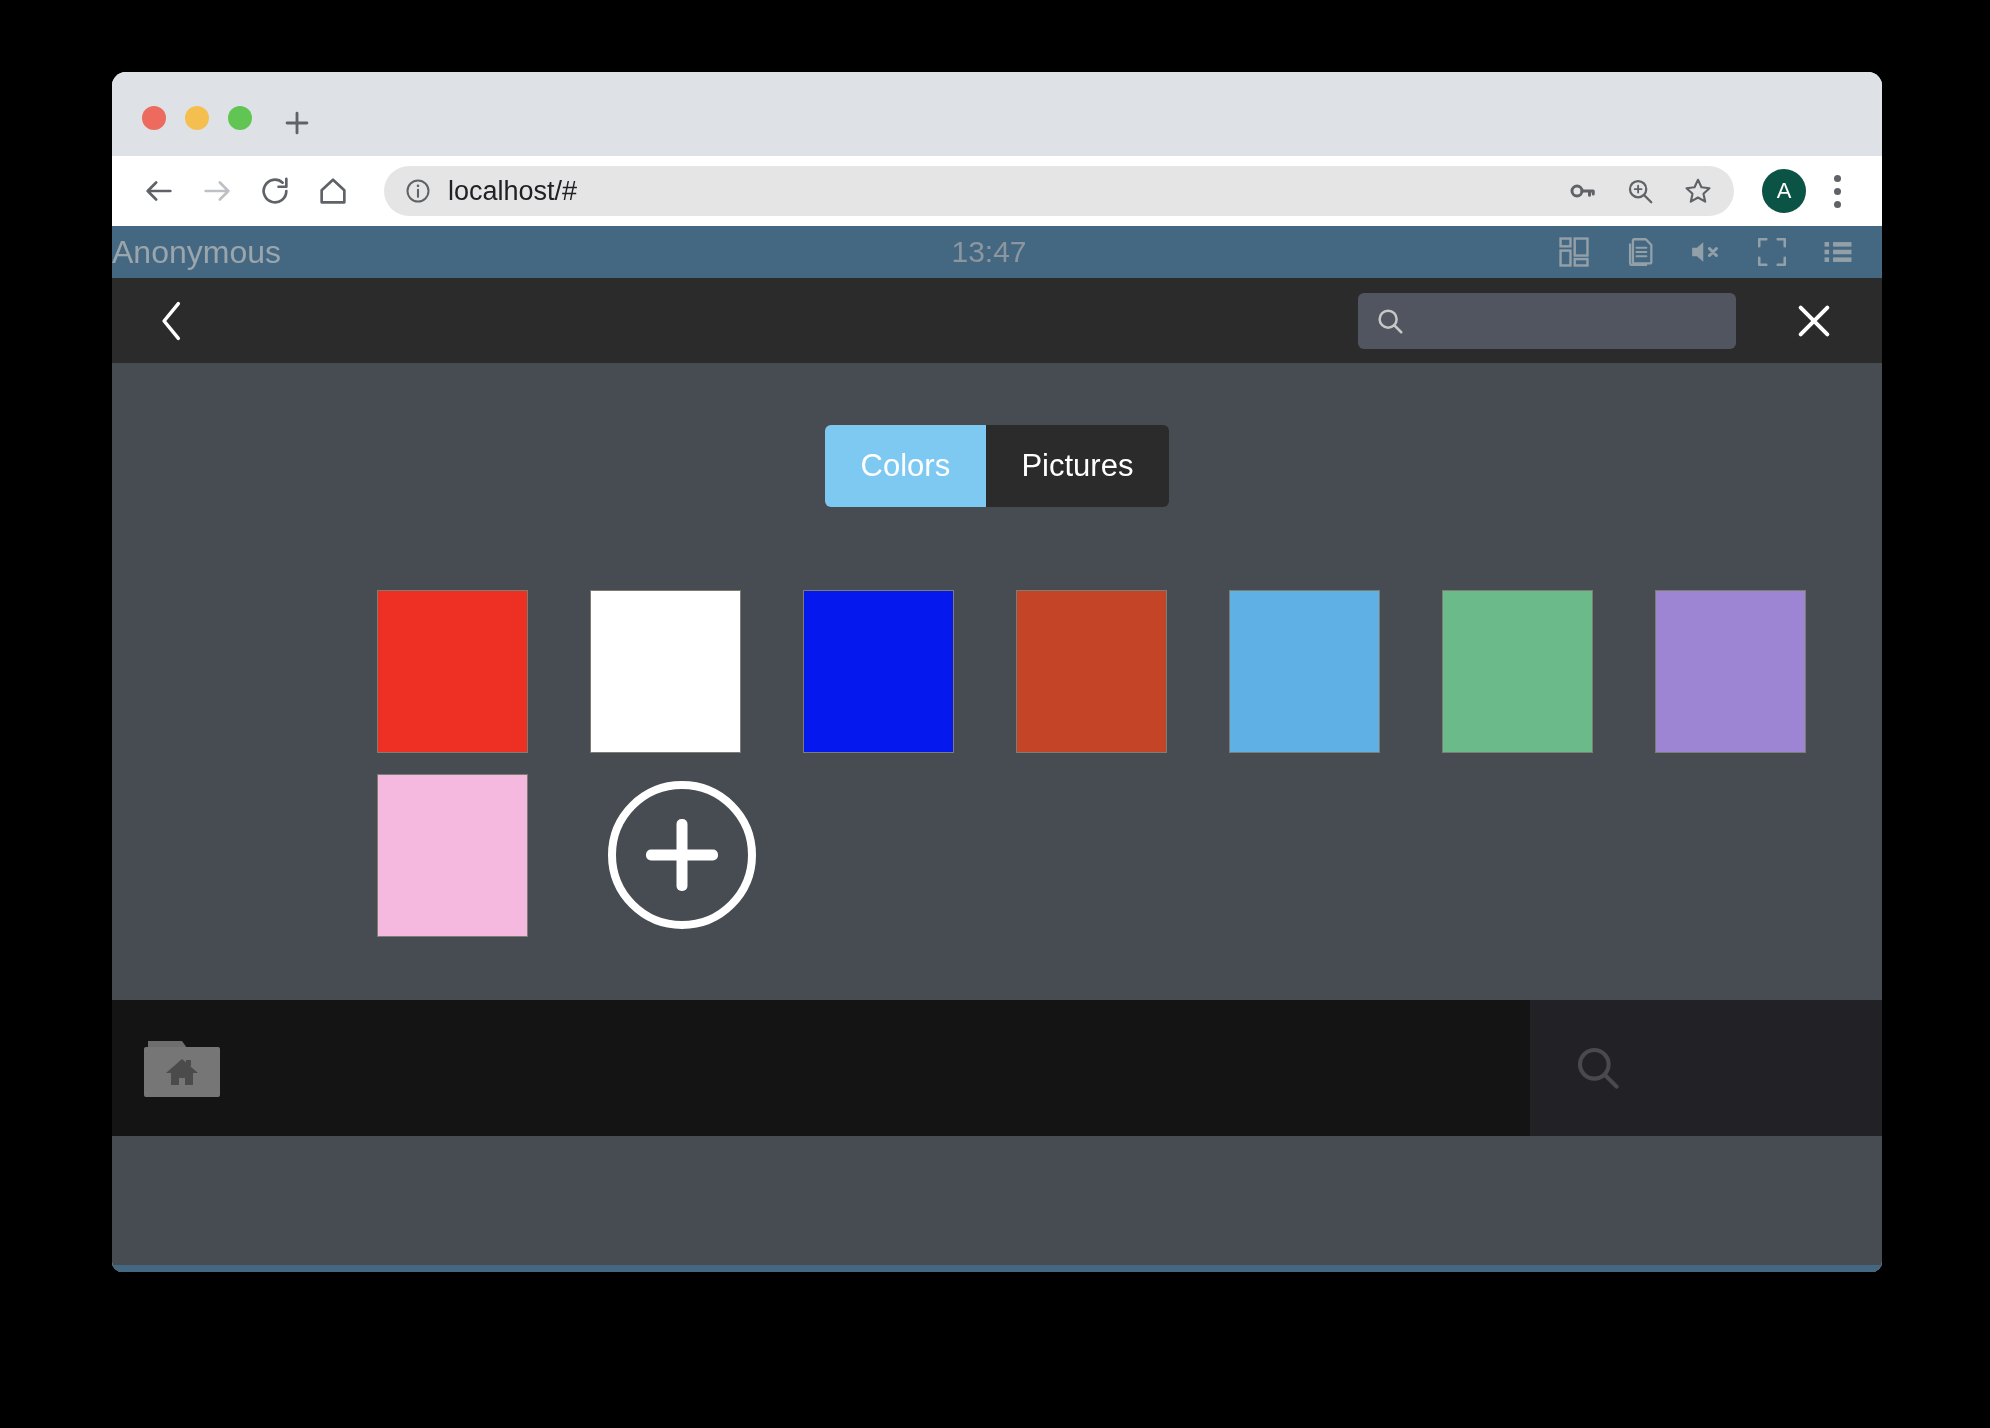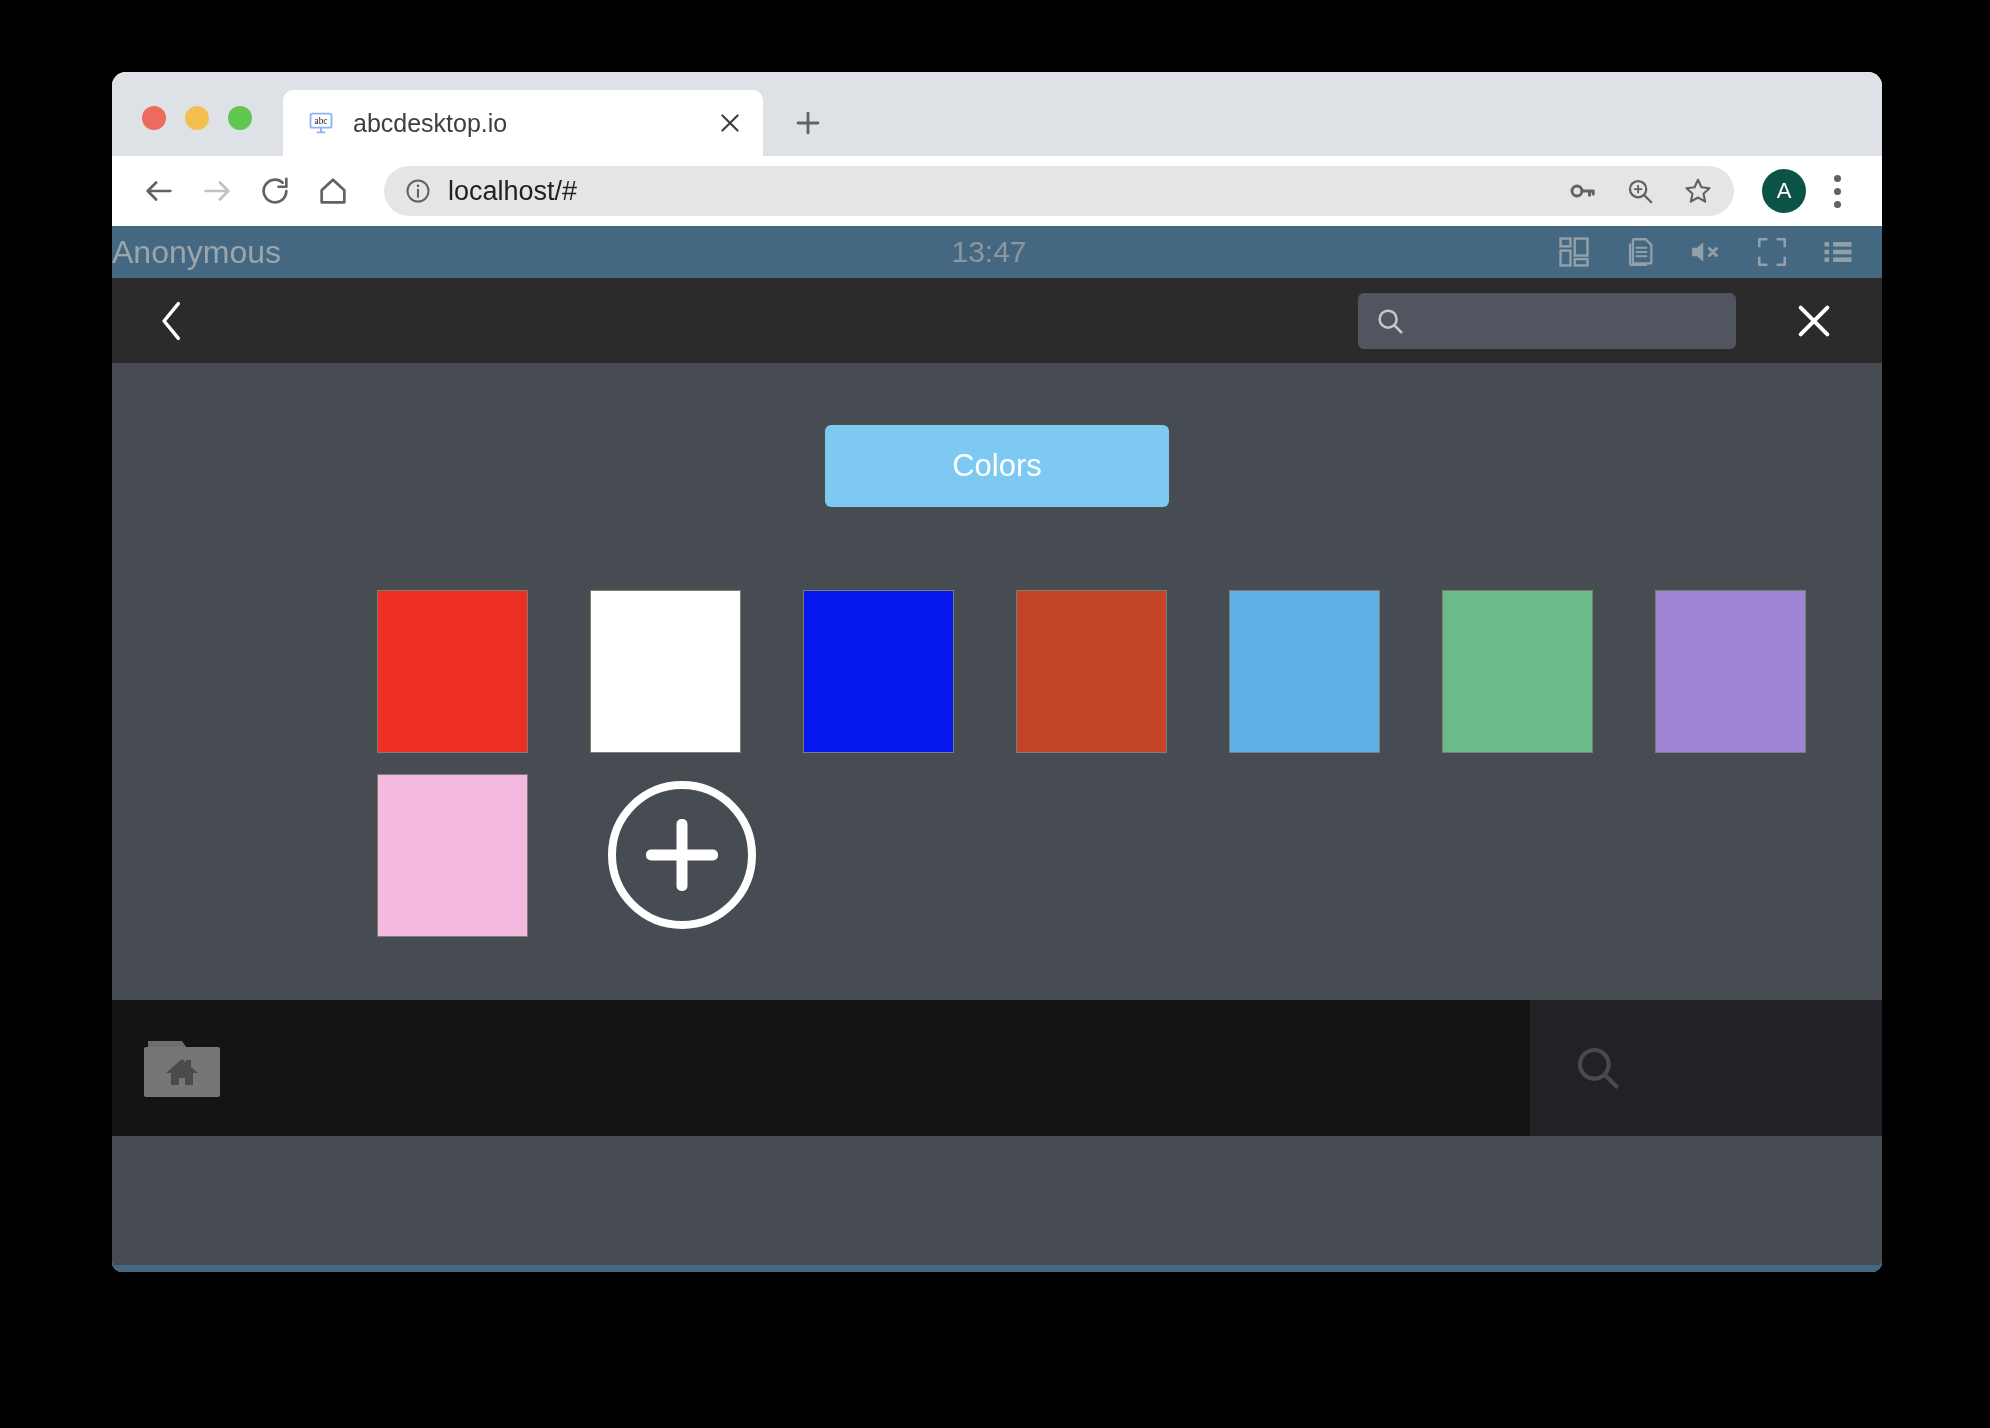--- a/index.html
+++ b/index.html
@@ -338,35 +338,20 @@
 <div id="browser-window">
 
   <div id="tab-strip">
 
     <div id="traffic-lights">
       <span class="light red"></span>
       <span class="light yellow"></span>
       <span class="light green"></span>
     </div>
 
-    <div id="tab">
-      <span id="tab-favicon">
-        <svg width="28" height="28" viewBox="0 0 24 24" fill="none">
-          <rect x="3" y="4" width="18" height="12" rx="1.5" stroke="#8ab4f8" stroke-width="1.6"></rect>
-          <path d="M12 16v4M9 20h6" stroke="#8ab4f8" stroke-width="1.6" stroke-linecap="round"></path>
-          <text x="12" y="13" font-size="8" fill="#202124" text-anchor="middle" font-family="Liberation Serif, serif">abc</text>
-        </svg>
-      </span>
-      <span id="tab-title">abcdesktop.io</span>
-      <span id="tab-close">
-        <svg width="26" height="26" viewBox="0 0 24 24" fill="none">
-          <path d="M5 5l14 14M19 5L5 19" stroke="currentColor" stroke-width="2" stroke-linecap="round"></path>
-        </svg>
-      </span>
-    </div>
 
     <div id="new-tab-button">
       <svg width="34" height="34" viewBox="0 0 24 24" fill="none">
         <path d="M12 5v14M5 12h14" stroke="currentColor" stroke-width="2" stroke-linecap="round"></path>
       </svg>
     </div>
   </div>
 
   <div id="toolbar">
 
@@ -509,20 +494,21 @@
         <svg width="40" height="40" viewBox="0 0 24 24" fill="none">
           <path d="M4 4l16 16M20 4L4 20" stroke="currentColor" stroke-width="2.4" stroke-linecap="round"></path>
         </svg>
       </span>
     </div>
 
     <div id="app-body">
 
       <div id="segmented-tabs">
         <div class="seg-tab active">Colors</div>
+        <div class="seg-tab">Pictures</div>
       </div>
 
       <div id="swatch-grid">
         <div class="swatch-cell">
           <div class="swatch" style="background: rgb(238, 48, 36);"></div>
           </div>
         <div class="swatch-cell">
           <div class="swatch" style="background: rgb(255, 255, 255);"></div>
           </div>
         <div class="swatch-cell">

